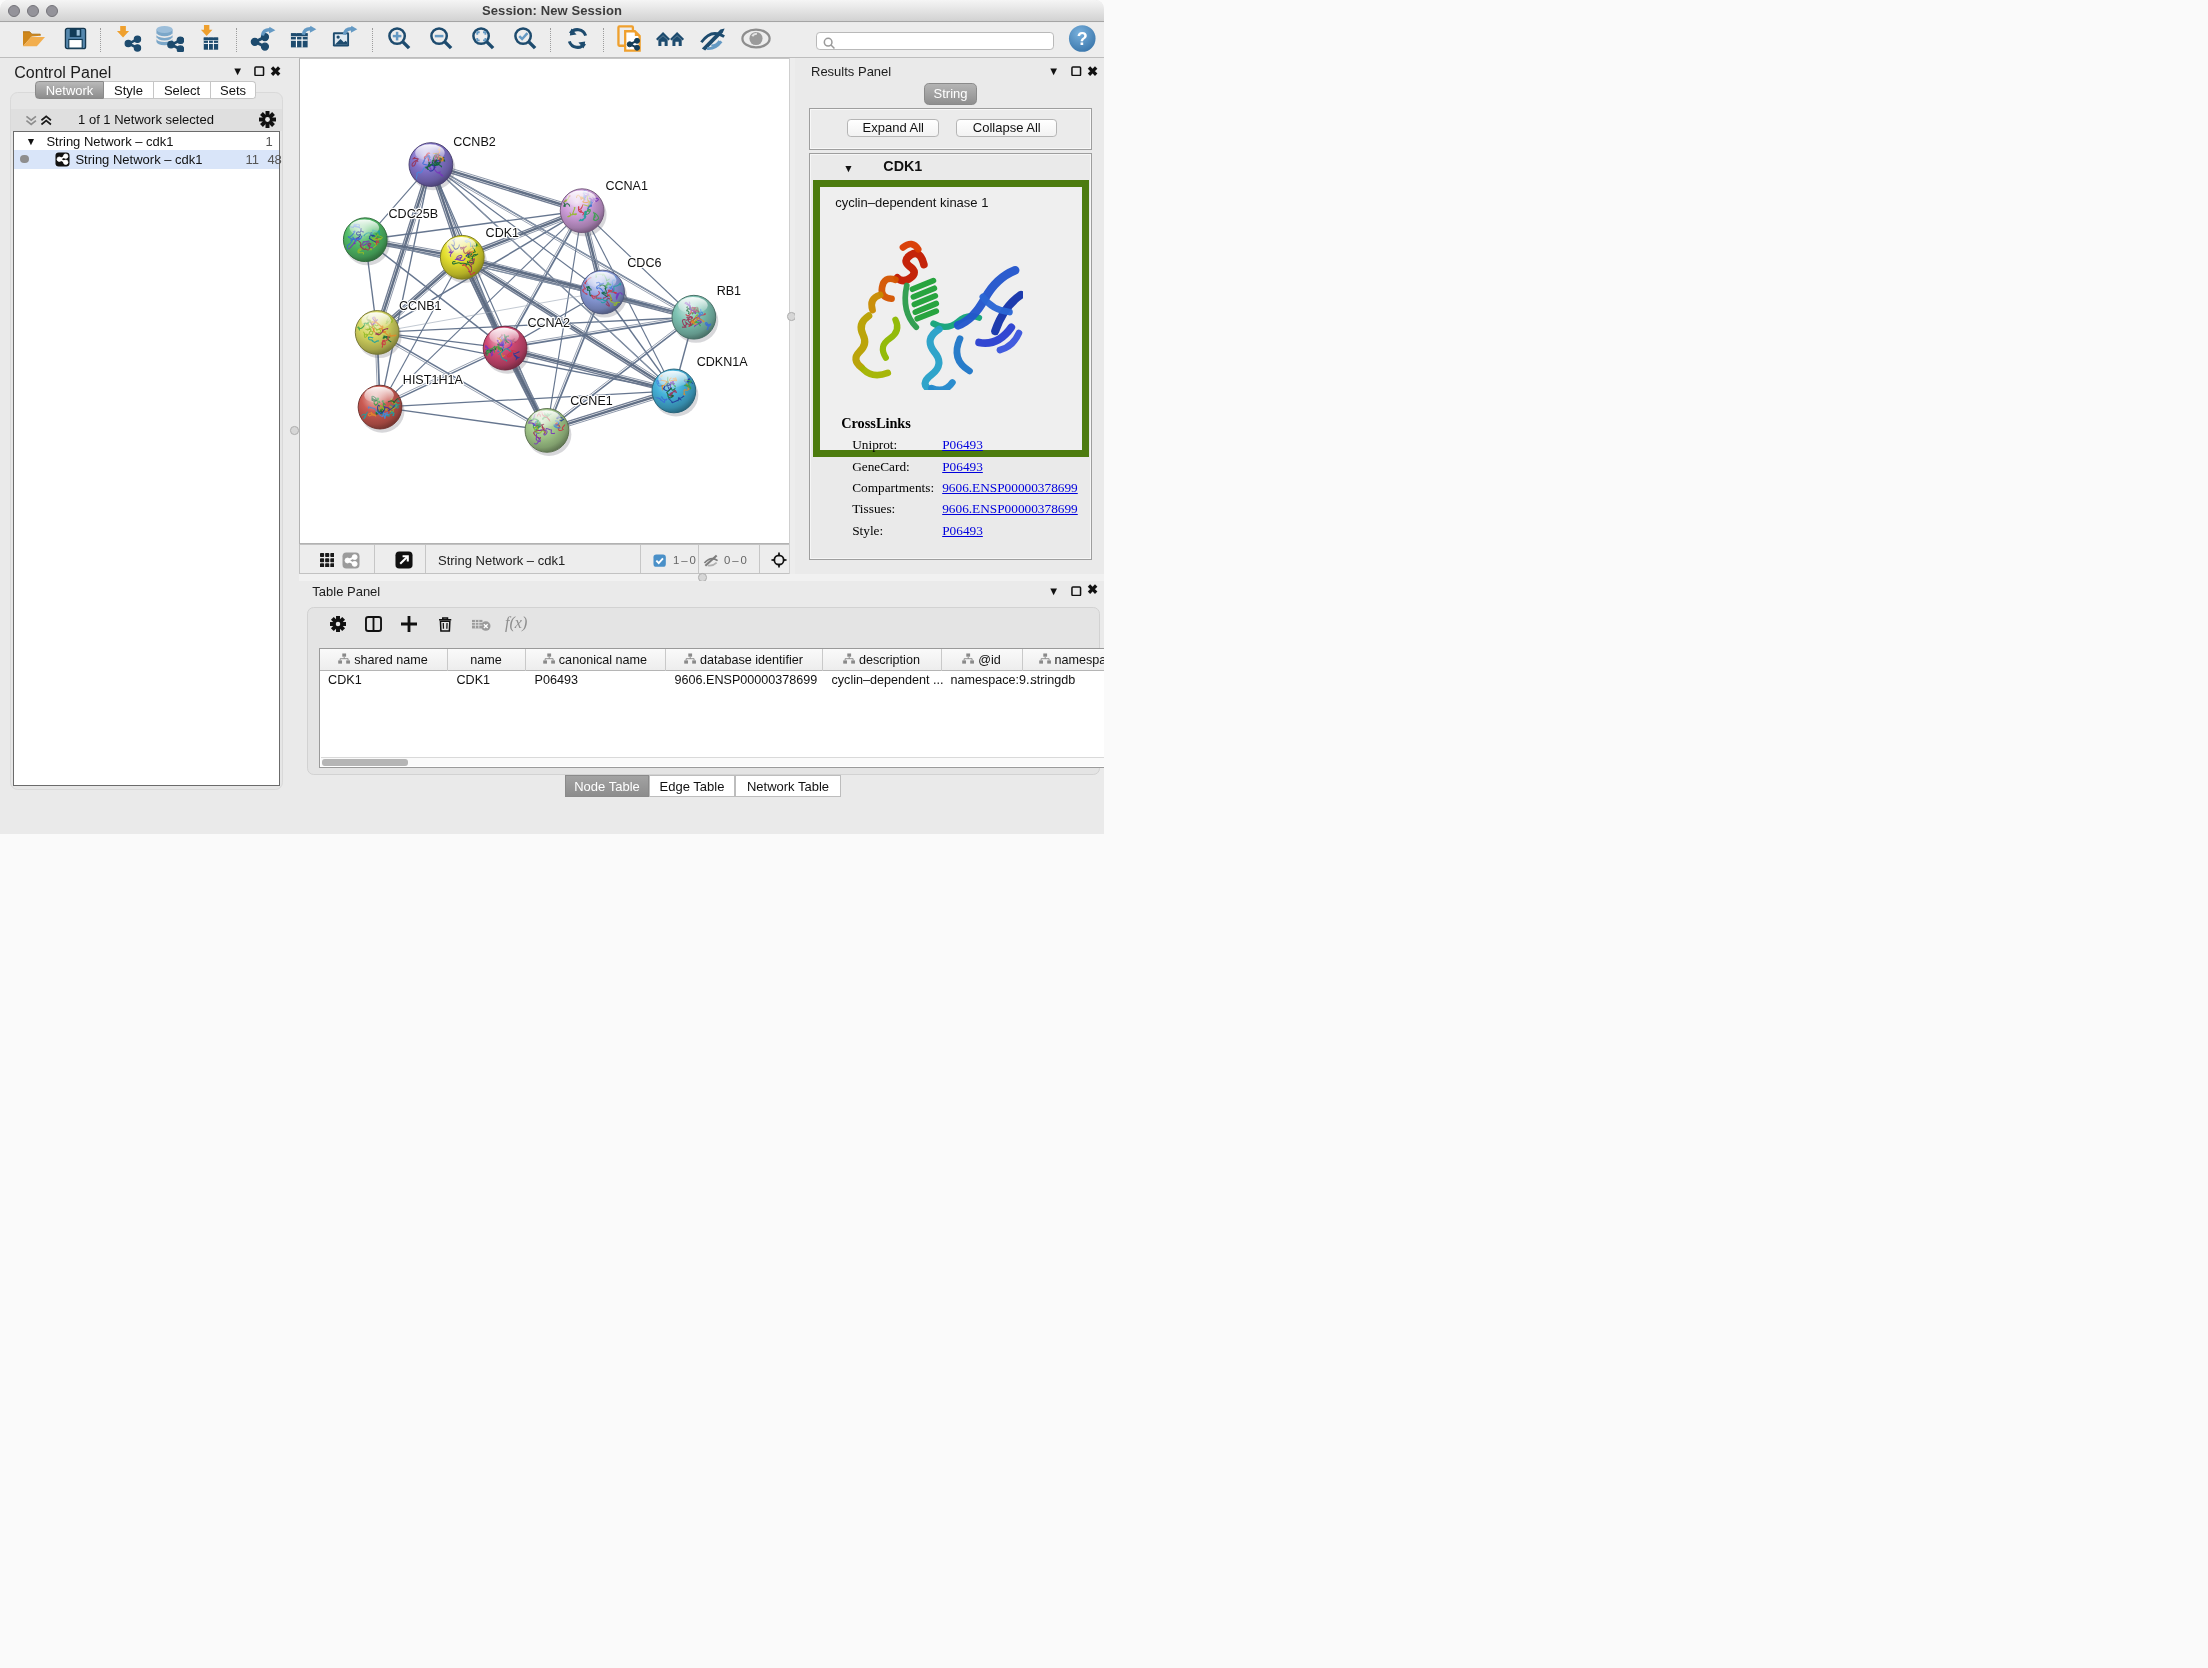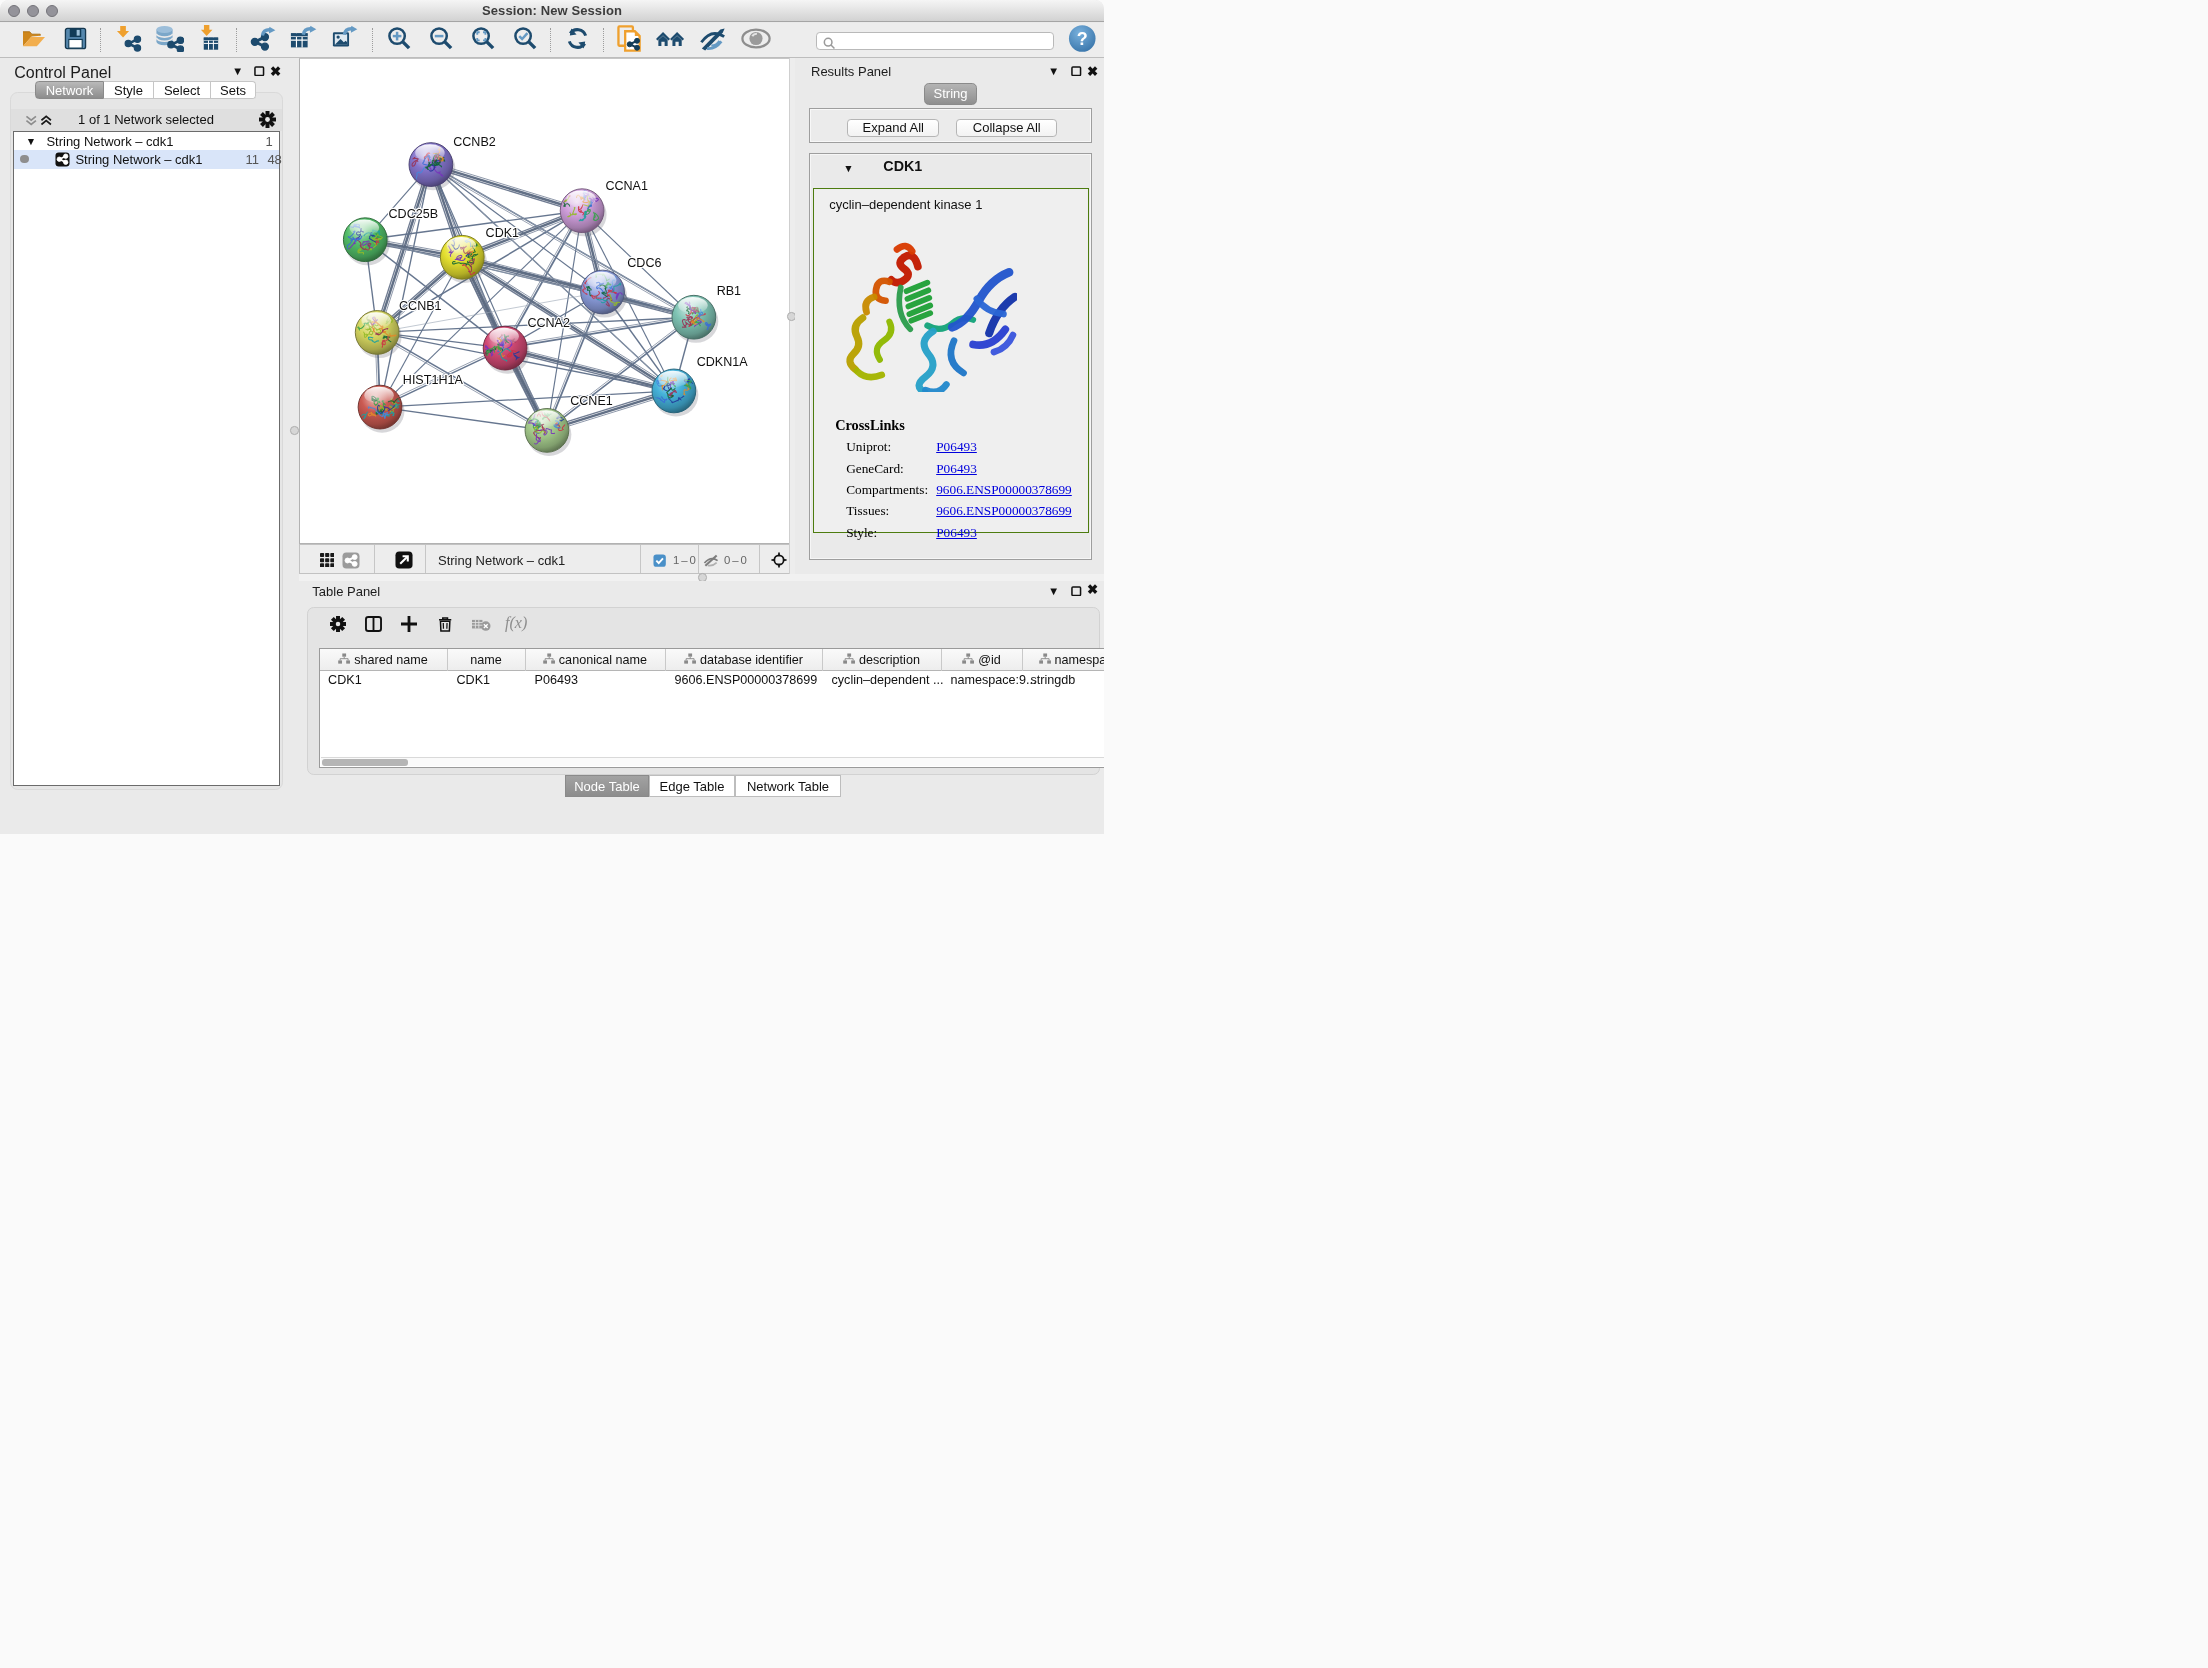--- a/index.html
+++ b/index.html
@@ -28,24 +28,24 @@
 #netbar { position:absolute; left:299px; top:544px; width:491px; height:30px; background:#ededed; border:1px solid #c2c2c2; font-size:13px; color:#222; }
 .nbsep { position:absolute; top:0; bottom:0; width:0; border-left:1px solid #c6c6c6; }
 #splith { position:absolute; left:299px; top:574px; width:806px; height:6.7px; background:#f1f1f1; }
 #spliv { position:absolute; left:290px; top:58px; width:8.6px; height:745px; background:#eaeaea; }
 #splir { position:absolute; left:789px; top:58px; width:5.7px; height:516px; background:#ededed; border-left:1px solid #cfcfcf; }
 .handle { position:absolute; width:8.6px; height:8.6px; border-radius:50%; background:#d6d6d6; border:1px solid #adadad; }
 
 #rpanel { position:absolute; left:795px; top:58px; width:309px; height:516px; background:#eaeaea; }
 #rp-title { position:absolute; left:16px; top:5.7px; font-size:13px; color:#1c1c1c; }
 #stringtab { position:absolute; left:129px; top:25px; width:53px; height:22px; background:linear-gradient(#b4b4b4,#8f8f8f); border:1px solid #8a8a8a; border-radius:4.8px; color:#fff; font-size:13px; text-align:center; line-height:20px; }
-#rbox1 { position:absolute; left:14.3px; top:50px; width:283px; height:35px; background:#ebebeb; border:1px solid #9e9e9e; box-shadow:inset 0 0 0 1px #f8f8f8; }
+#rbox1 { position:absolute; left:14.3px; top:50px; width:283px; height:42px; background:#ebebeb; border:1px solid #9e9e9e; box-shadow:inset 0 0 0 1px #f8f8f8; }
 .btn { position:absolute; height:18px; background:linear-gradient(#ffffff,#f2f2f2); border:1px solid #b5b5b5; border-radius:3.8px; font-size:13px; text-align:center; color:#111; }
 #rbox2 { position:absolute; left:14.3px; top:95px; width:283px; height:407px; background:#eaeaea; border:1px solid #9e9e9e; box-shadow:inset 0 0 0 1px #f6f6f6; }
-#rb2-inner { position:absolute; left:2.9px; top:26px; width:276px; height:345px; background:#efefef; border:1px solid #4d7c0f;margin-top:8px; }
+#rb2-inner { position:absolute; left:2.9px; top:26px; width:276px; height:277px; background:#efefef; border:7px solid #4d7c0f; }
 .serif { font-family:"Liberation Serif",serif; }
 .xl { color:#0000dd; text-decoration:underline; }
 
 #tpanel { position:absolute; left:299px; top:581px; width:806px; height:222px; background:#eaeaea; }
 #tp-box { position:absolute; left:8px; top:26px; width:793px; height:168px; background:#e4e4e4; border:1px solid #d2d2d2; border-radius:6.7px; }
 #ttable { position:absolute; left:10.5px; top:40px; width:788px; height:120px; background:#fff; border:1px solid #9a9a9a; }
 #thead { position:absolute; left:0; top:0; width:100%; height:22px; background:linear-gradient(#fafafa,#ededed); border-bottom:1px solid #b5b5b5; }
 .th { position:absolute; top:0; height:22px; border-right:1px solid #c9c9c9; font-size:12.6px; color:#111; text-align:center; line-height:22px; }
 .td { position:absolute; top:24px; font-size:12.6px; color:#111; }
 #hscroll { position:absolute; left:1px; bottom:1px; width:787px; height:8.6px; background:#fafafa; border-top:1px solid #d9d9d9; }

